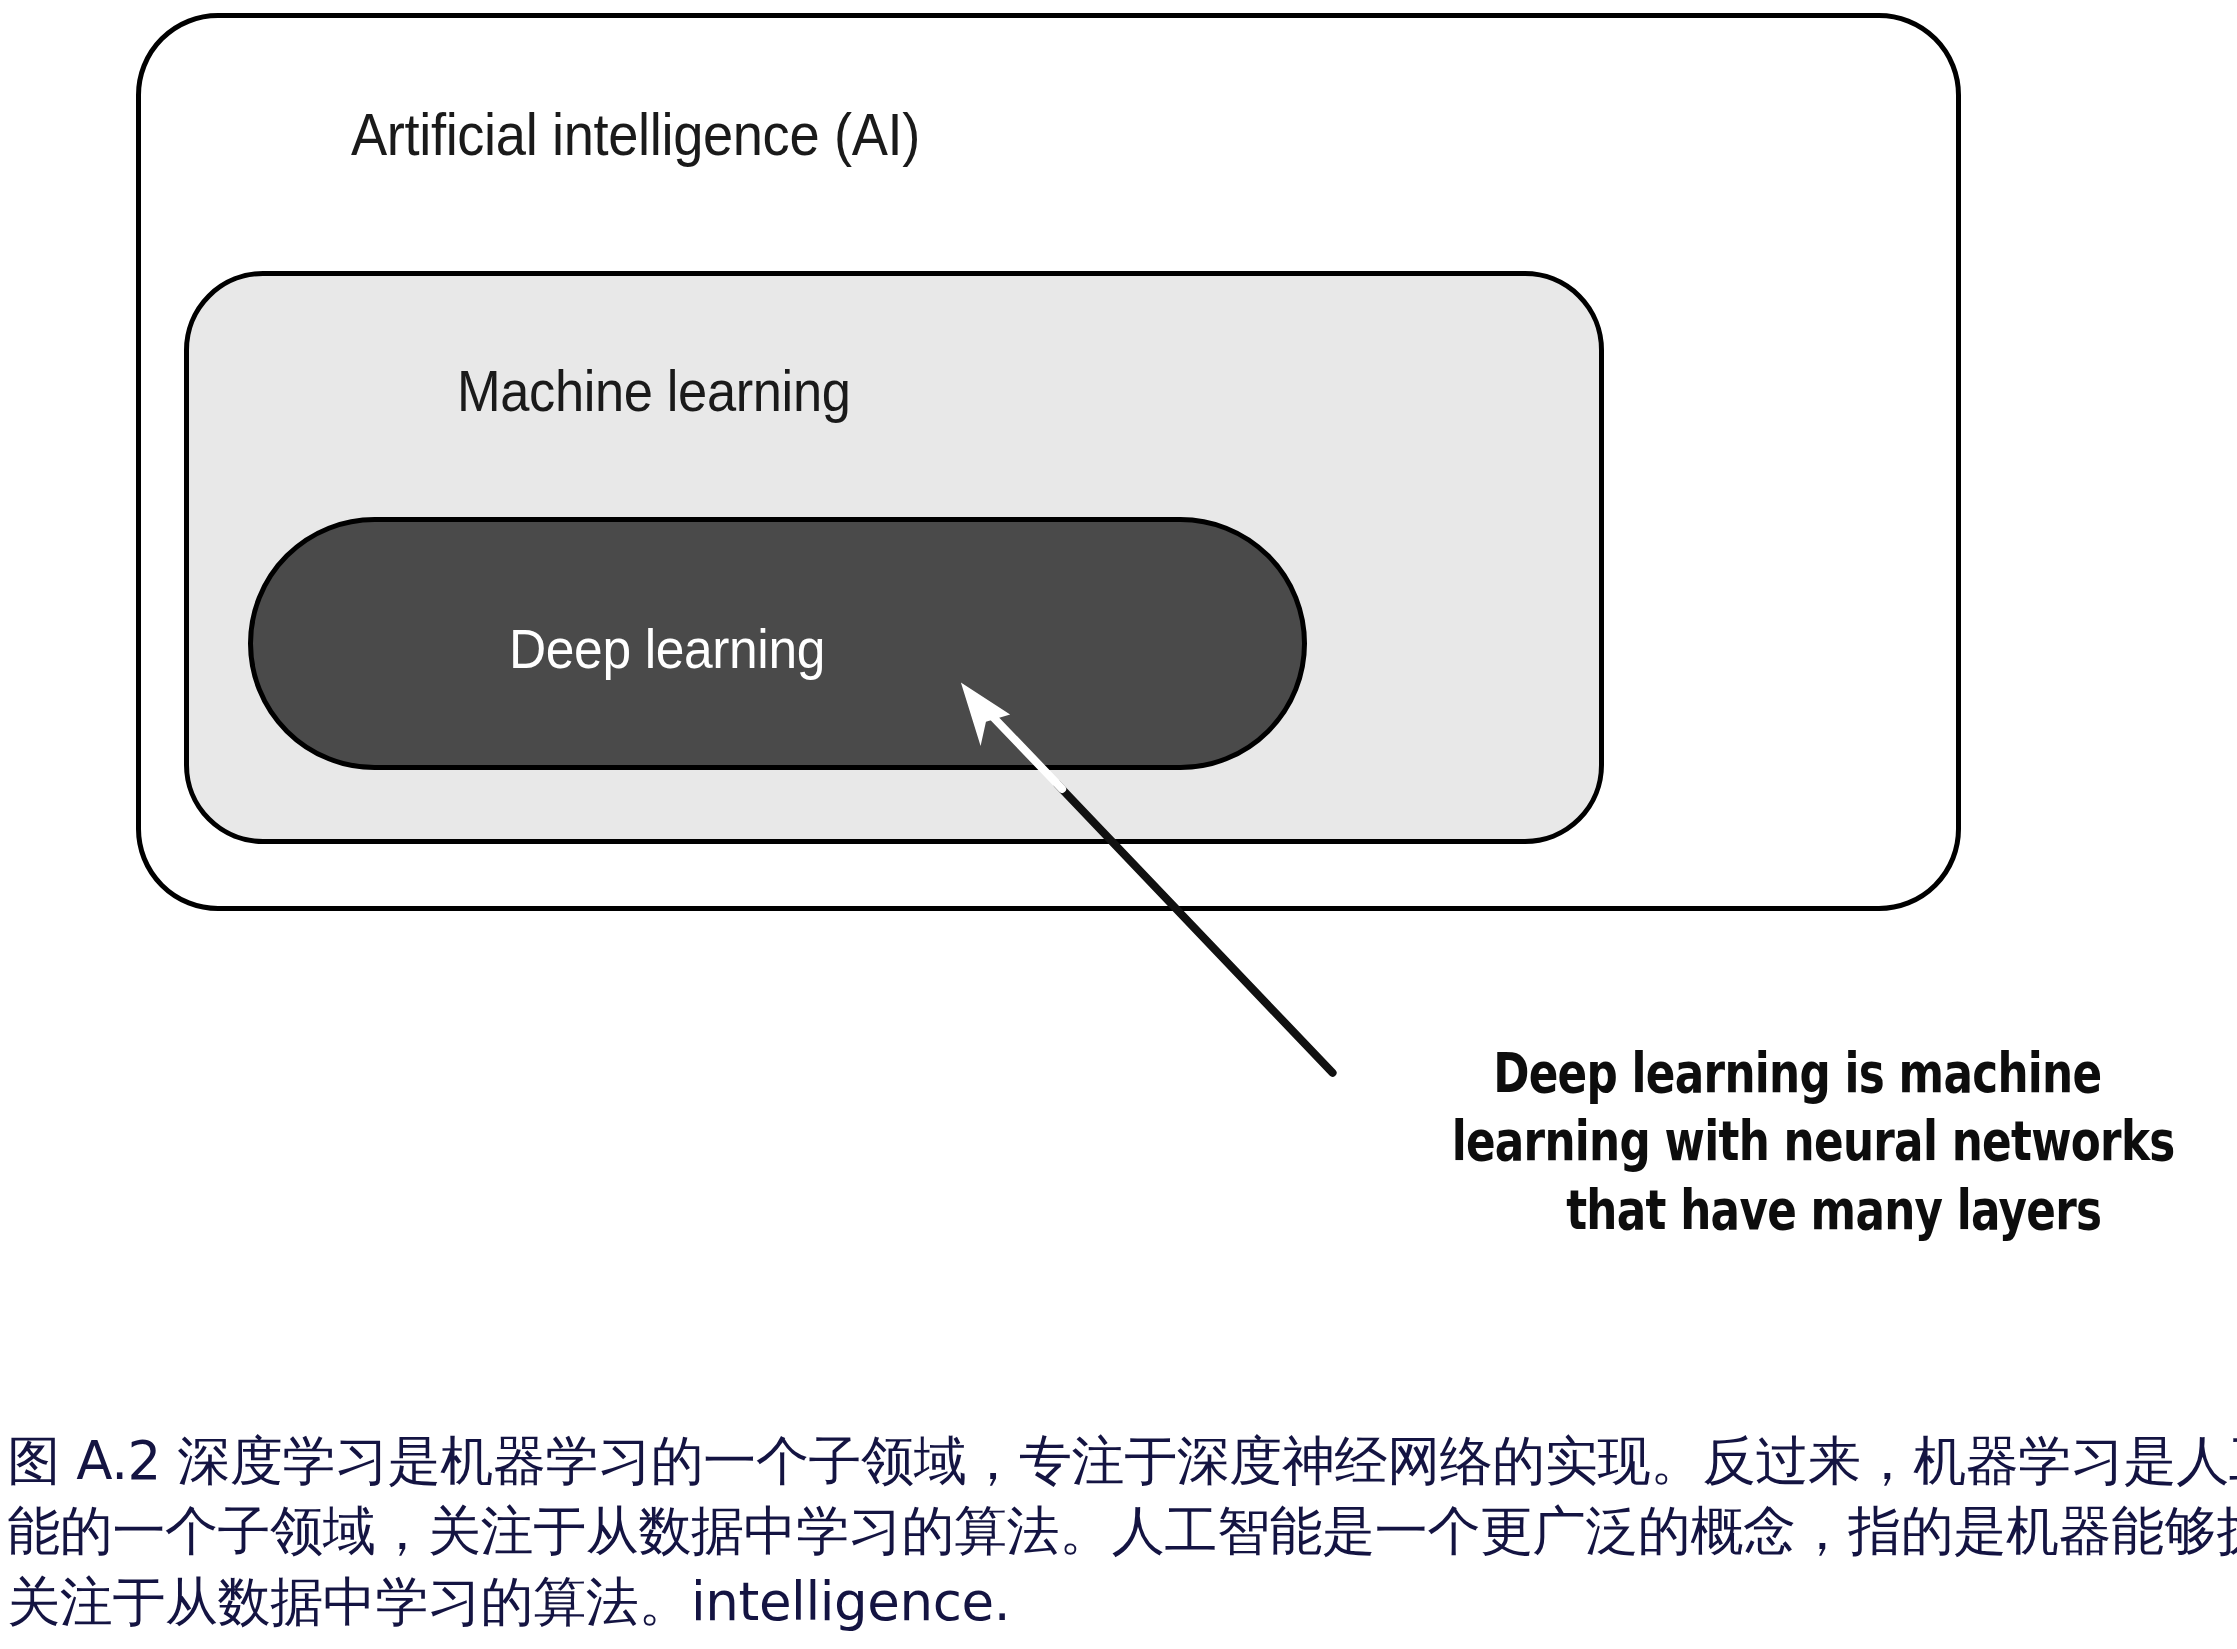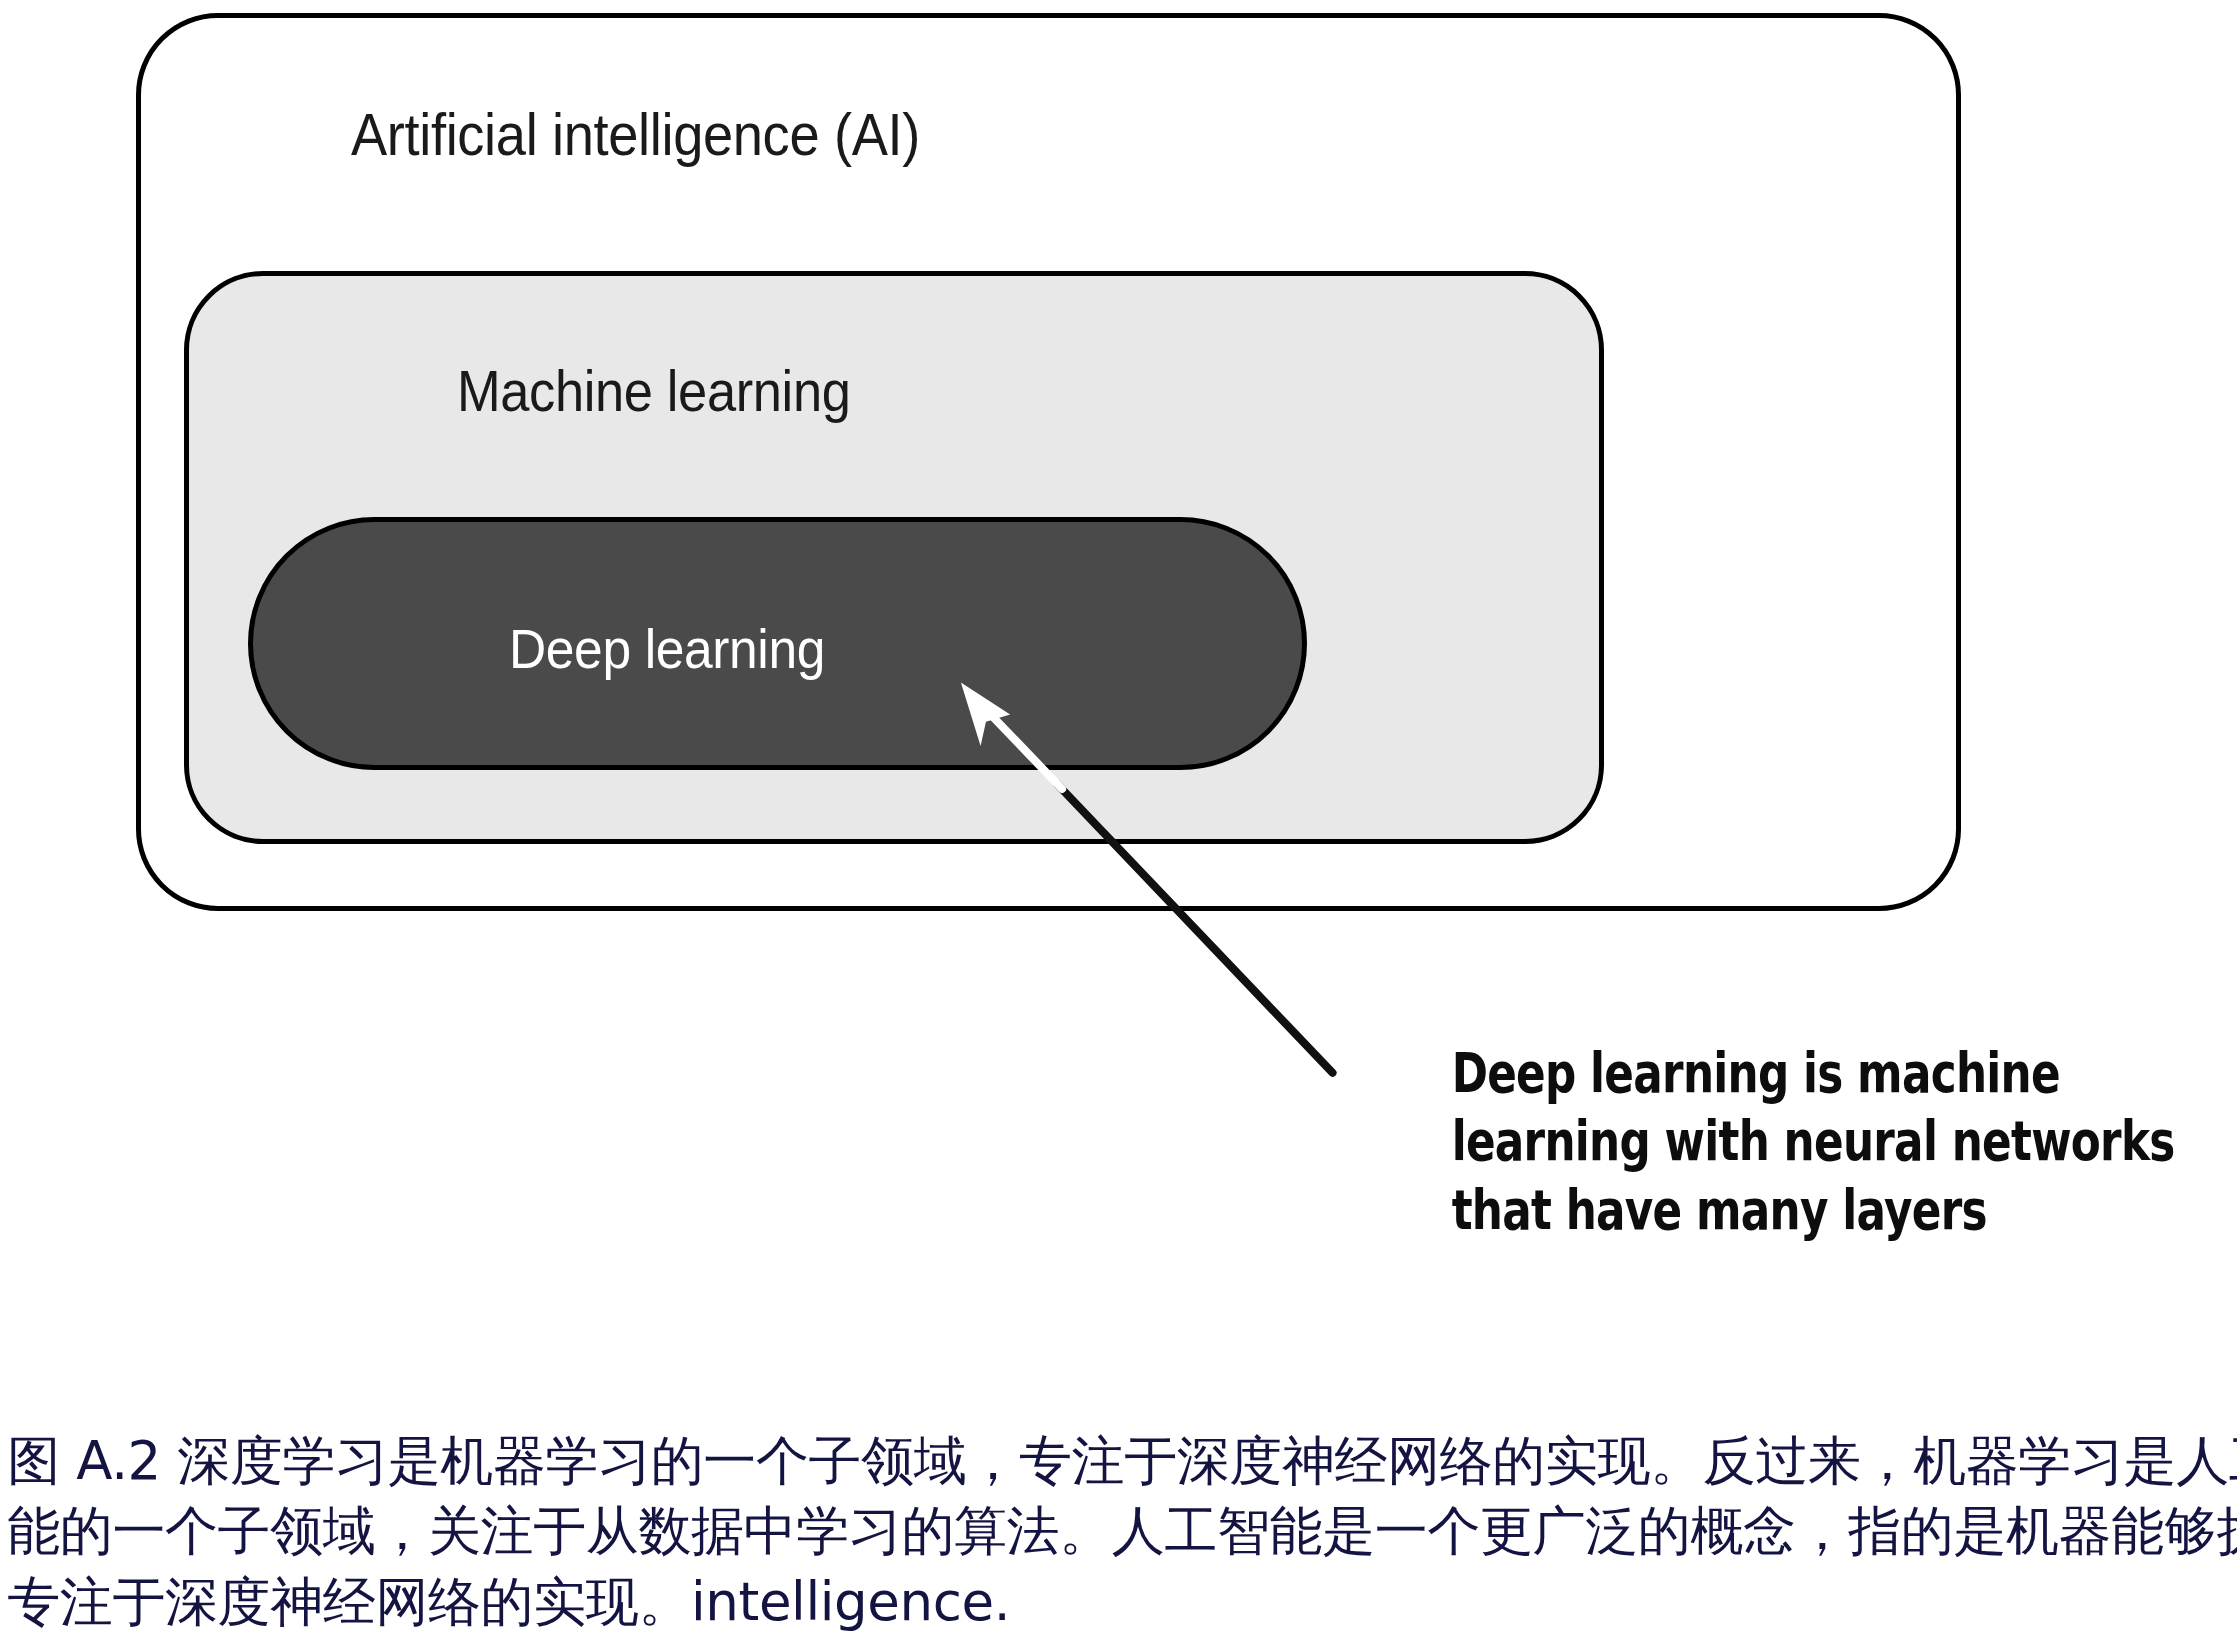--- a/index.html
+++ b/index.html
@@ -96,21 +96,21 @@
     height: 1397px;
     pointer-events: none;
   }
 
   
   #annotation {
     position: absolute;
     left: 1360px;
     top: 1039px;
     width: 833px;
-    text-align: left;
+    text-align: right;
     font-family: "DejaVu Sans", sans-serif;
     font-weight: 700;
     font-size: 56px;
     line-height: 1.22;
     color: #0d0d0d;
     letter-spacing: -0.9px;
   }
   #annotation .aline {
     display: block;
     transform: scaleX(0.78);
@@ -166,15 +166,15 @@
     <span class="aline">Deep learning is machine</span>
     <span class="aline">learning with neural networks</span>
     <span class="aline">that have many layers</span>
   </div>
 
 </div>
 
 <div id="caption">
   <span class="cline">图 A.2 深度学习是机器学习的一个子领域，专注于深度神经网络的实现。反过来，机器学习是人工智</span>
   <span class="cline">能的一个子领域，关注于从数据中学习的算法。人工智能是一个更广泛的概念，指的是机器能够执行</span>
-  <span class="cline">专注于深度神经网络的实现。intelligence.</span>
+  <span class="cline">关注于从数据中学习的算法。intelligence.</span>
 </div>
 
 
 </body></html>

